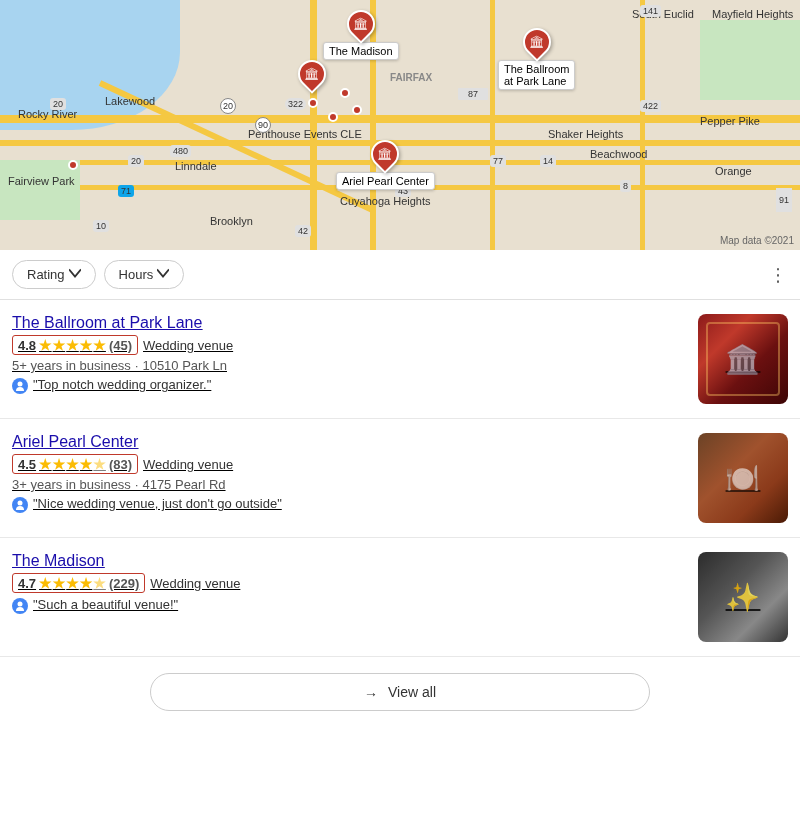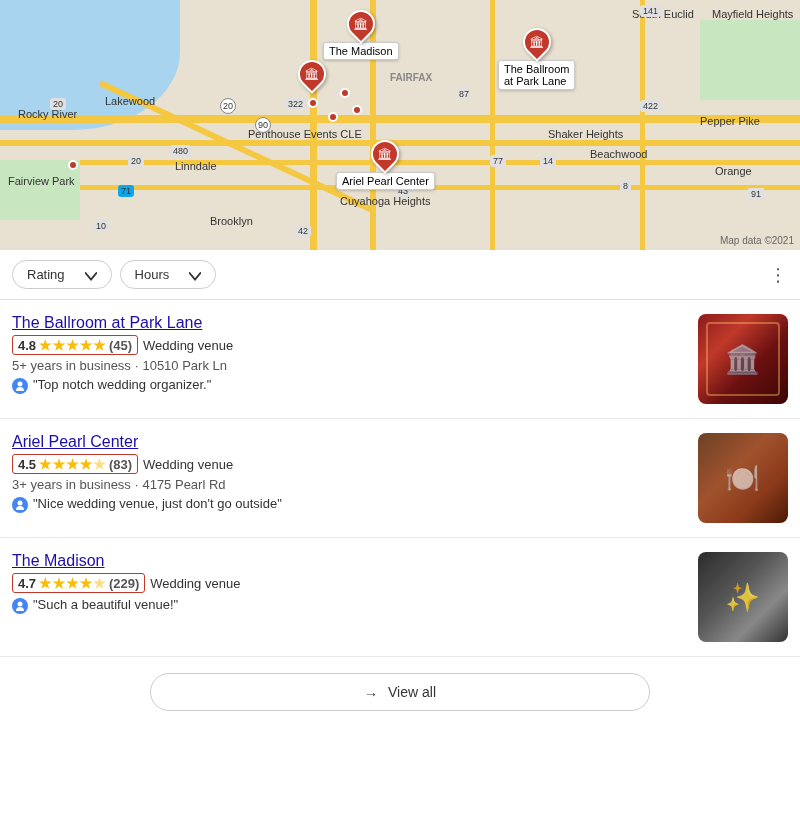--- a/index.html
+++ b/index.html
@@ -159,22 +159,22 @@
     
     .filter-bar {
       display: flex;
       align-items: center;
       padding: 10px 12px;
       gap: 8px;
       border-bottom: 1px solid #e0e0e0;
     }
     .filter-btn {
       display: flex;
-      align-items: flex-end;
-      gap: 20px;
+      align-items: flex-start;
+      gap: 4px;
       border: 1px solid #ccc;
       border-radius: 20px;
       padding: 6px 14px;
       font-size: 13px;
       color: #333;
       background: #fff;
       cursor: pointer;
     }
     .filter-btn svg {
       width: 12px; height: 12px;
@@ -183,20 +183,21 @@
       margin-left: auto;
       cursor: pointer;
       color: #555;
       font-size: 18px;
       letter-spacing: 1px;
     }
 
     
     .listings {
       padding: 0;
+      text-decoration: underline;
     }
     .listing-card {
       display: flex;
       align-items: flex-start;
       padding: 14px 12px 14px 12px;
       border-bottom: 1px solid #e8e8e8;
       gap: 12px;
       cursor: pointer;
       text-decoration: none;
       color: inherit;
@@ -386,22 +387,22 @@
   <span class="map-label" style="top:180px;left:620px;background:#e0e0e0;border-radius:3px;padding:1px 3px;font-size:9px">8</span>
   <span class="map-label" style="top:185px;left:395px;background:#e0e0e0;border-radius:3px;padding:1px 3px;font-size:9px">43</span>
   <span class="map-label" style="top:225px;left:295px;background:#e0e0e0;border-radius:3px;padding:1px 3px;font-size:9px">42</span>
   <span class="map-label" style="top:185px;left:118px;background:#0ea5e9;border-radius:3px;padding:1px 3px;font-size:9px">71</span>
   <span class="map-label" style="top:220px;left:93px;background:#e0e0e0;border-radius:3px;padding:1px 3px;font-size:9px">10</span>
   <span class="map-label" style="top:145px;left:170px;background:#e0e0e0;border-radius:3px;padding:1px 3px;font-size:9px">480</span>
   <span class="map-label" style="top:155px;left:128px;background:#e0e0e0;border-radius:3px;padding:1px 3px;font-size:9px">20</span>
   <span class="map-label" style="top:98px;left:50px;background:#e0e0e0;border-radius:3px;padding:1px 3px;font-size:9px">20</span>
   <span class="map-label" style="top:5px;left:640px;background:#e0e0e0;border-radius:3px;padding:1px 3px;font-size:9px">141</span>
   <span class="map-label" style="top:100px;left:640px;background:#e0e0e0;border-radius:3px;padding:1px 3px;font-size:9px">422</span>
-  <span class="map-label" style="top:188px;left:748px;background:#e0e0e0;border-radius:0;padding:1px 3px;font-size:9px">91</span>
-  <span class="map-label" style="top:88px;left:458px;background:#e0e0e0;border-radius:1px;padding:1px 1px;font-size:9px">87</span>
+  <span class="map-label" style="top:188px;left:776px;background:#e0e0e0;border-radius:0;padding:7px 3px;font-size:9px">91</span>
+  <span class="map-label" style="top:88px;left:458px;background:#e0e0e0;border-radius:1px;padding:1px 10px;font-size:9px">87</span>
 
   <div class="map-dot" style="top:98px;left:308px"></div>
   <div class="map-dot" style="top:88px;left:340px"></div>
   <div class="map-dot" style="top:105px;left:352px"></div>
   <div class="map-dot" style="top:112px;left:328px"></div>
   <div class="map-dot" style="top:160px;left:68px"></div>
 
   <div class="map-pin" style="top:28px;left:498px">
     <div class="map-pin-bubble">
       <span class="map-pin-bubble-inner">🏛</span>

